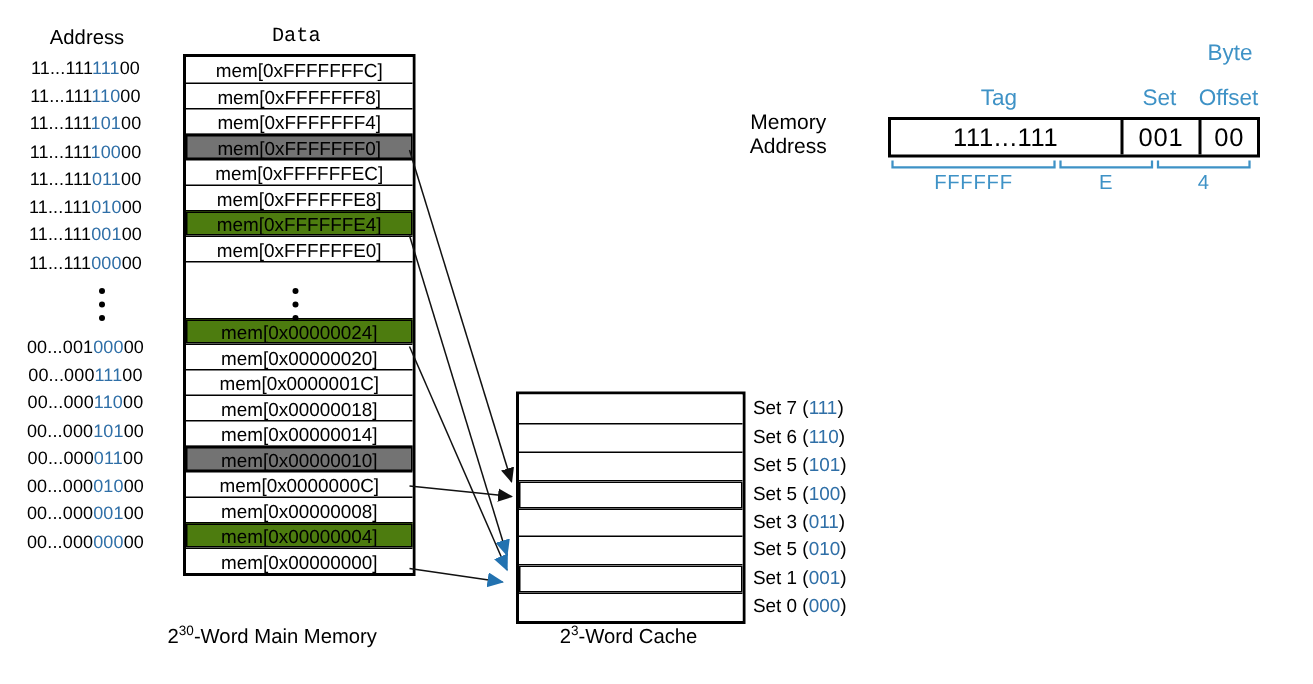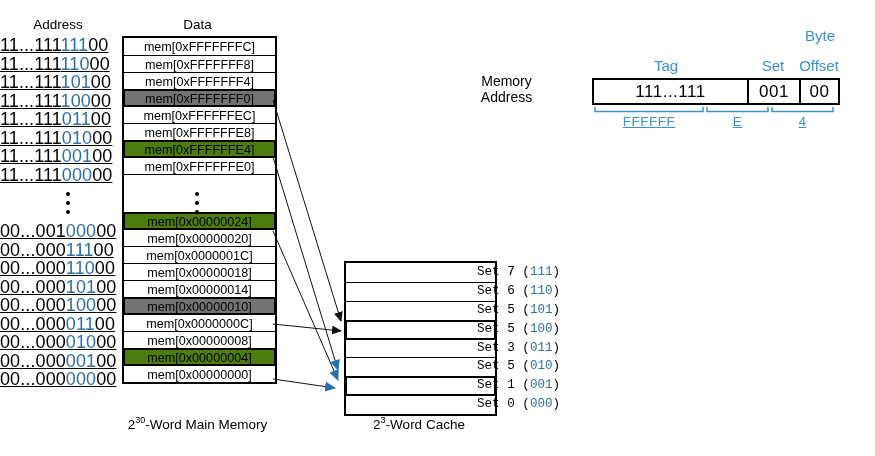--- a/index.html
+++ b/index.html
@@ -2,26 +2,26 @@
 <html><head>
 <meta charset="utf-8">
 <style>
   html,body { margin:0; padding:0; background:#fff; }
   .canvas {
     position:relative; width:875px; height:456px; background:#ffffff;
     font-family:"Liberation Sans", sans-serif; color:#000; overflow:hidden;
   }
   .hdr { position:absolute; top:17px; font-size:13.5px; text-align:center; }
   #address-header { left:0; width:116px; }
-  #data-header    { left:122px; width:151px; }
+  #data-header    { left:122px; width:151px;font-family:Liberation Mono, monospace; }
 
   
   .addr-col { position:absolute; left:0; top:36px; width:114px; }
-  .addr-row { height:18.5px; line-height:18.5px; text-align:left; font-size:18px;
-              white-space:nowrap; letter-spacing:0.1px;text-decoration:underline; }
+  .addr-row { height:18.5px; line-height:18.5px; text-align:center; font-size:12px;
+              white-space:nowrap; letter-spacing:0.1px; }
   .addr-gap { height:38px; }
   .bits { color:#2f6fa7; }
 
   
   .mem-table { position:absolute; left:122px; top:36px; width:151px;
                border:2px solid #000; box-sizing:content-box; }
   .mem-row { height:17px; line-height:18.5px; border-top:1px solid #000;
              text-align:center; font-size:12.6px; background:#fff; box-sizing:border-box; }
   .mem-row:first-child { border-top:none; }
   .mem-gap { height:38px; border-top:1px solid #000; background:#fff; box-sizing:border-box; }
@@ -32,48 +32,48 @@
   .vdots { position:absolute; display:flex; flex-direction:column; gap:5px; }
   .vdots i { width:4px; height:4px; border-radius:50%; background:#000; display:block; }
   #addr-dots { left:66px; top:192px; }
   #data-dots { left:195px; top:192px; }
 
   
   .cache-table { position:absolute; left:344px; top:261px; width:149px;
                  border:2px solid #000; }
   .cache-row { height:18.9px; border-top:1px solid #000; background:#fff; box-sizing:border-box; }
   .cache-row:first-child { border-top:none; }
-  .set-labels { position:absolute; left:477px; top:263px;font-family:Liberation Mono, monospace; }
+  .set-labels { position:absolute; left:502px; top:263px; }
   .set-row { height:18.9px; line-height:18.9px; font-size:12.6px; white-space:nowrap; }
 
   
   .caption { position:absolute; top:415px; font-size:13.5px; text-align:center; }
-  #main-memory-caption { left:60px;  width:275px;text-align:center; }
+  #main-memory-caption { left:44px;  width:275px;text-align:center; }
   #cache-caption       { left:344px; width:150px; }
   .caption sup { font-size:9px; }
 
   
-  .maddr-label { position:absolute; left:464px; top:74px; width:85px; text-align:center;
+  .maddr-label { position:absolute; left:483px; top:74px; width:85px; text-align:center;
                  font-size:14px; line-height:15.5px; }
   .blue-lbl { position:absolute; color:#3e92c6; font-size:15px; text-align:center; }
   #byte-label   { left:790px; top:27px;  width:60px; }
   #tag-label    { left:640px; top:57px;  width:52px; }
   #set-label    { left:745px; top:57px;  width:56px; }
   #offset-label { left:788px; top:57px;  width:62px; }
 
   .abox { position:absolute; left:592px; top:78px; width:248px; height:27px;
           border:2px solid #000; box-sizing:border-box; display:flex; }
   .abox .cell { display:flex; align-items:center; justify-content:center;
                 font-size:17px; letter-spacing:0.5px; box-sizing:border-box; height:100%; }
   .cell-tag { width:153px; justify-content:space-between; padding:0 7px; }
   .cell-set { width:54px; border-left:2px solid #000; border-right:2px solid #000; }
   .cell-off { flex:1; }
 
   .hexlbl { position:absolute; top:114px; color:#3e92c6; font-size:13.5px;
-            text-align:center; letter-spacing:0.5px;text-decoration:underline; }
+            text-align:center; letter-spacing:0.5px; }
   #hex-tag    { left:595px; width:108px; }
   #hex-set    { left:707px; width:61px; }
   #hex-offset { left:772px; width:61px; }
 
   .overlay { position:absolute; left:0; top:0; width:875px; height:456px;
              pointer-events:none; }
 </style>
 </head>
 <body>
 
@@ -89,21 +89,20 @@
     <div class="addr-row"><span>11...111</span><span class="bits">100</span><span>00</span></div>
     <div class="addr-row"><span>11...111</span><span class="bits">011</span><span>00</span></div>
     <div class="addr-row"><span>11...111</span><span class="bits">010</span><span>00</span></div>
     <div class="addr-row"><span>11...111</span><span class="bits">001</span><span>00</span></div>
     <div class="addr-row"><span>11...111</span><span class="bits">000</span><span>00</span></div>
     <div class="addr-gap"></div>
     <div class="addr-row"><span>00...001</span><span class="bits">000</span><span>00</span></div>
     <div class="addr-row"><span>00...000</span><span class="bits">111</span><span>00</span></div>
     <div class="addr-row"><span>00...000</span><span class="bits">110</span><span>00</span></div>
     <div class="addr-row"><span>00...000</span><span class="bits">101</span><span>00</span></div>
-    <div class="addr-row"><span>00...000</span><span class="bits">100</span><span>00</span></div>
     <div class="addr-row"><span>00...000</span><span class="bits">011</span><span>00</span></div>
     <div class="addr-row"><span>00...000</span><span class="bits">010</span><span>00</span></div>
     <div class="addr-row"><span>00...000</span><span class="bits">001</span><span>00</span></div>
     <div class="addr-row"><span>00...000</span><span class="bits">000</span><span>00</span></div>
   </div>
 
   <div class="mem-table">
     <div class="mem-row">mem[0xFFFFFFFC]</div>
     <div class="mem-row">mem[0xFFFFFFF8]</div>
     <div class="mem-row">mem[0xFFFFFFF4]</div>

